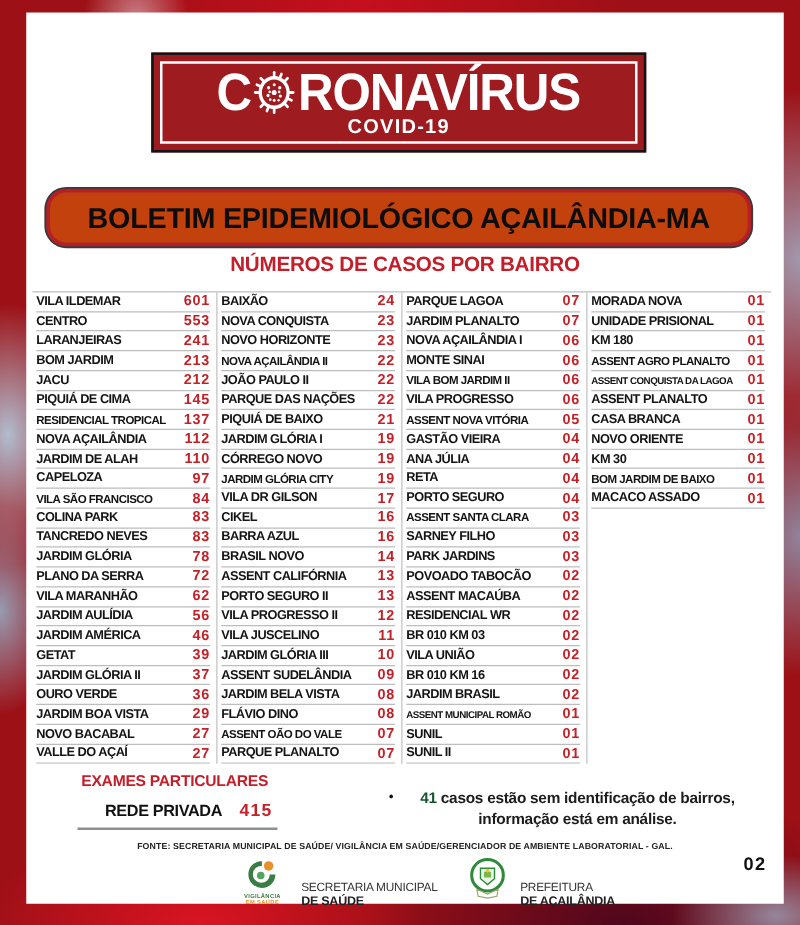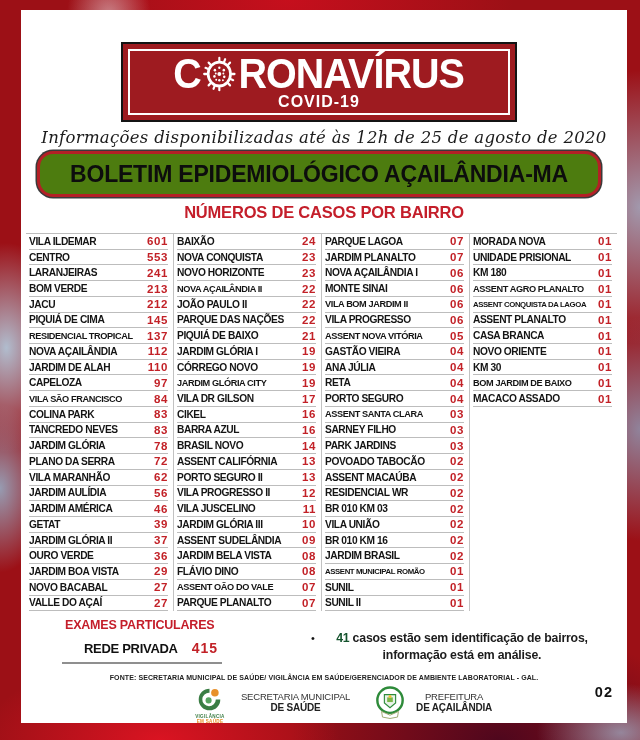--- a/index.html
+++ b/index.html
@@ -44,21 +44,21 @@
   .info-line {
     position:absolute; left:0; top:118px; width:100%;
     text-align:center; font-family:"DejaVu Serif", serif; font-style:italic;
     font-size:16.5px; color:#1b1b1b; letter-spacing:.3px;
   }
   
   .bulletin-box {
     position:absolute; left:16px; top:141px; width:564px; height:46px;
     border:3px solid #b42026; border-radius:16px;
     box-shadow:0 0 0 1.5px #3a3a3a;
-    background:#4d7c0f;
+    background:#c2410c;
     display:flex; align-items:center; justify-content:center;
   }
   .bulletin-title { font-size:23px; font-weight:bold; color:#0d0d0d; letter-spacing:-.2px; }
   
   .section-title {
     position:absolute; left:0; top:193px; width:100%;
     text-align:center; font-size:16.5px; font-weight:bold; color:#c41e2a;
     letter-spacing:-.2px;
   }
   
@@ -110,21 +110,21 @@
     position:absolute; left:0; top:664px; width:100%;
     text-align:center; font-size:7px; font-weight:bold; color:#222; letter-spacing:.1px;
   }
   .footer-logos {
     position:absolute; left:150px; top:676px; width:340px;
     display:flex; justify-content:center; align-items:flex-start; gap:11px;
   }
   .logo-wrap { display:flex; flex-direction:column; align-items:center; width:40px; }
   .logo-cap1 { font-size:4.6px; font-weight:bold; color:#3a7d44; letter-spacing:.3px; margin-top:1px; }
   .logo-cap2 { font-size:4.6px; font-weight:bold; color:#e8902a; letter-spacing:.3px; }
-  .org-label { text-align:center; margin-top:5px; color:#333; }
+  .org-label { text-align:left; margin-top:19px; color:#333; }
   .org-line1 { font-size:9.5px; letter-spacing:-.2px; }
   .org-line2 { font-size:10px; font-weight:bold; color:#222; letter-spacing:-.2px; }
   .page-number {
     position:absolute; right:14px; top:674px;
     font-size:14.5px; font-weight:bold; color:#111; letter-spacing:1px;
   }
 </style>
 </head>
 <body>
 
@@ -163,21 +163,20 @@
             <circle cx="16" cy="19.5" r="1.1"></circle>
               <circle cx="24.5" cy="19.5" r="1.1"></circle>
           </g>
         </svg>
         <span>RONAVÍRUS</span>
       </div>
       <div class="banner-sub">COVID-19</div>
     </div>
   </div>
 
-  <div class="info-line">Informações disponibilizadas até às 12h de 25 de agosto de 2020</div>
 
   <div class="bulletin-box">
     <span class="bulletin-title">BOLETIM EPIDEMIOLÓGICO AÇAILÂNDIA-MA</span>
   </div>
 
   <div class="section-title">NÚMEROS DE CASOS POR BAIRRO</div>
 
   <div class="cases-table">
     <div class="col">
         <div class="row">
@@ -186,21 +185,21 @@
         </div>
         <div class="row">
           <span class="rname">CENTRO</span>
           <span class="rval">553</span>
         </div>
         <div class="row">
           <span class="rname">LARANJEIRAS</span>
           <span class="rval">241</span>
         </div>
         <div class="row">
-          <span class="rname">BOM VERDE</span>
+          <span class="rname">BOM JARDIM</span>
           <span class="rval">213</span>
         </div>
         <div class="row">
           <span class="rname">JACU</span>
           <span class="rval">212</span>
         </div>
         <div class="row">
           <span class="rname">PIQUIÁ DE CIMA</span>
           <span class="rval">145</span>
         </div>

